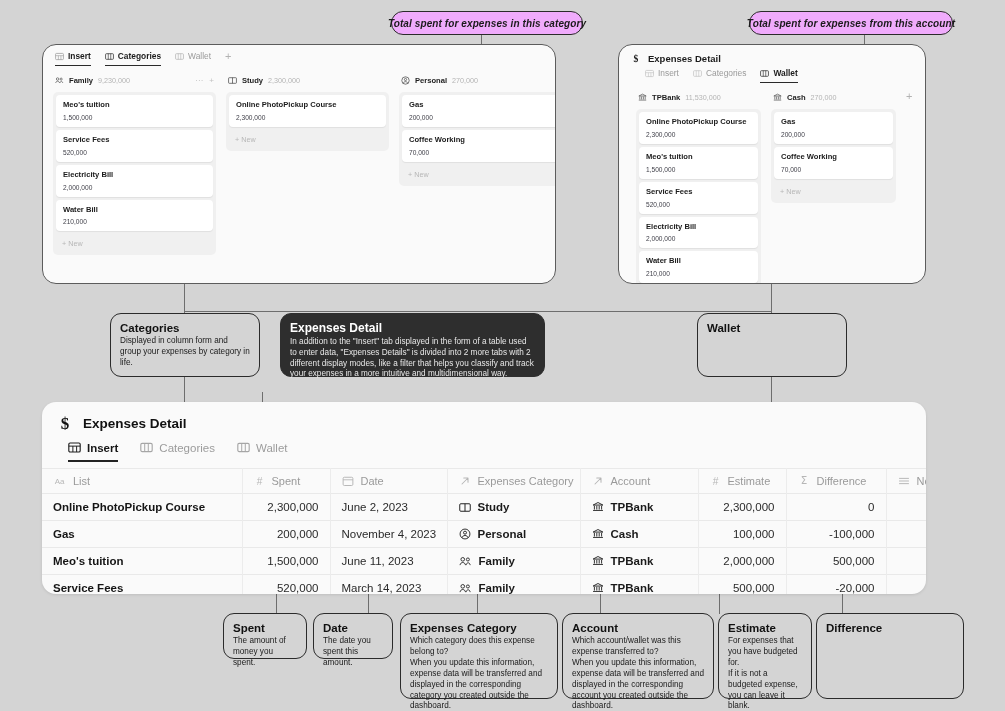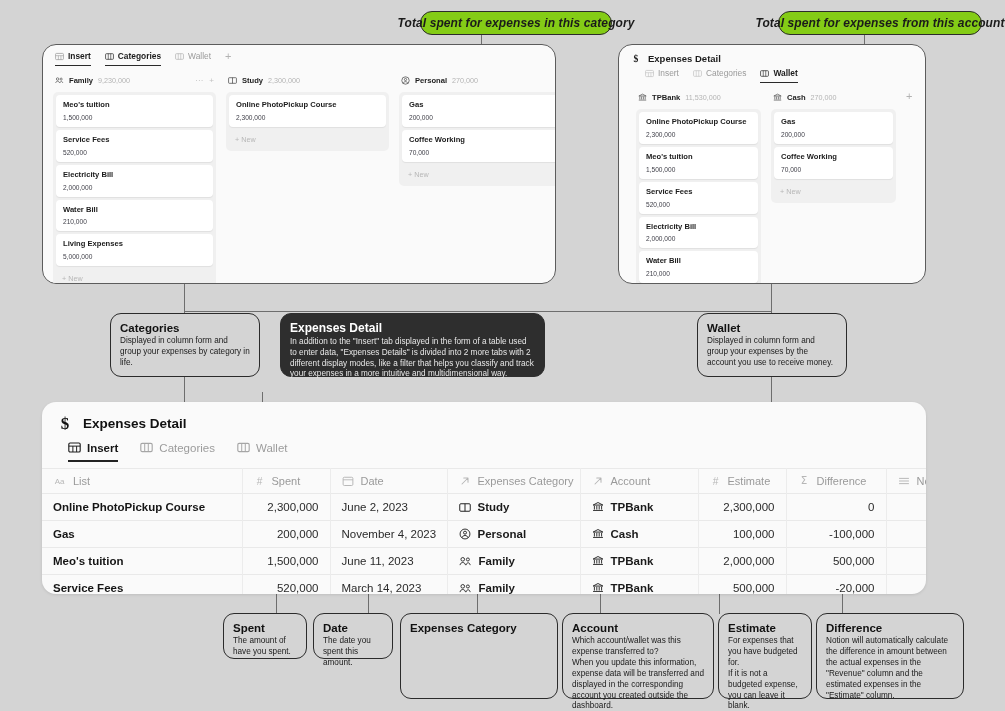--- a/index.html
+++ b/index.html
@@ -12,24 +12,24 @@
   .canvas{position:absolute;inset:0;}
 
   
   .ln{position:absolute;background:#6e6e6e;}
   .lnv{width:1px;}
   .lnh{height:1px;}
 
   
   .pill{
     position:absolute;border:1.4px solid #2b2b2b;border-radius:999px;
-    background:#84cc16;color:#1b1b1b;font-style:italic;font-weight:600;
-    font-size:12px;letter-spacing:.1px;
+    background:#f0abfc;color:#1b1b1b;font-style:italic;font-weight:600;
+    font-size:10px;letter-spacing:.1px;
     display:flex;align-items:center;justify-content:center;
-    padding:0 12px;height:22px;white-space:nowrap;margin-left:29px;
+    padding:0 12px;height:22px;white-space:nowrap;
   }
   .note{
     position:absolute;border:1.6px solid #2b2b2b;border-radius:11px;
     background:#d4d4d4;color:#111;padding:7px 9px 8px 9px;box-sizing:border-box;
   }
   .note .nt{font-size:11.5px;font-weight:700;line-height:1.25;margin-bottom:1px;}
   .note .nb{font-size:8.2px;font-weight:400;line-height:1.32;color:#1a1a1a;}
   .note.dark{background:#2e2e2e;border-color:#2e2e2e;color:#fff;}
   .note.dark .nb{color:#e8e8e8;}
   .note.dark .nt{color:#fff;font-size:12px;}
@@ -196,24 +196,20 @@
             <div class="card-v">520,000</div>
           </div>
           <div class="card">
             <div class="card-t">Electricity Bill</div>
             <div class="card-v">2,000,000</div>
           </div>
           <div class="card">
             <div class="card-t">Water Bill</div>
             <div class="card-v">210,000</div>
           </div>
-          <div class="card">
-            <div class="card-t">Living Expenses</div>
-            <div class="card-v">5,000,000</div>
-          </div>
           <div class="newrow">+  New</div>
         </div>
       </div>
 
       <div class="col" style="width:163px;">
         <div class="col-head">
           <span class="gi">
               <svg width="9" height="9" viewBox="0 0 16 14">
                 <rect x="1" y="2" width="14" height="10" rx="1.4" fill="none" stroke="#3a3a3a" stroke-width="1.2"></rect>
                 <path d="M8 2v10" stroke="#3a3a3a" stroke-width="1.2"></path>
@@ -369,21 +365,20 @@
     <div class="nb">Displayed in column form and group your expenses by category in life.</div>
   </div>
 
   <div class="note dark" style="left:280px;top:313px;width:265px;height:64px;">
     <div class="nt">Expenses Detail</div>
     <div class="nb">In addition to the "Insert" tab displayed in the form of a table used to enter data, "Expenses Details" is divided into 2 more tabs with 2 different display modes, like a filter that helps you classify and track your expenses in a more intuitive and multidimensional way.</div>
   </div>
 
   <div class="note" style="left:697px;top:313px;width:150px;height:64px;">
     <div class="nt">Wallet</div>
-    <div class="nb">Displayed in column form and group your expenses by the account you use to receive money.</div>
   </div>
 
   <div class="tbl-win" style="left:42px;top:402px;width:884px;height:192px;">
     <div class="tbl-title">
       <span class="gi">
           <svg width="14" height="17" viewBox="0 0 14 18">
             <text x="7" y="15" font-size="18" font-family="Liberation Serif, serif" font-weight="700" text-anchor="middle" fill="#111">$</text>
           </svg>
         </span>
       <span>Expenses Detail</span>
@@ -642,42 +637,43 @@
             <td class="num">-20,000</td>
             <td></td>
           </tr>
         </tbody>
       </table>
     </div>
   </div>
 
   <div class="note" style="left:223px;top:613px;width:84px;height:46px;">
     <div class="nt">Spent</div>
-    <div class="nb">The amount of have you spent.</div>
+    <div class="nb">The amount of money you spent.</div>
   </div>
 
   <div class="note" style="left:313px;top:613px;width:80px;height:46px;">
     <div class="nt">Date</div>
     <div class="nb">The date you spent this amount.</div>
   </div>
 
   <div class="note" style="left:400px;top:613px;width:158px;height:86px;">
     <div class="nt">Expenses Category</div>
+    <div class="nb" style="white-space:pre-line;">Which category does this expense belong to?
+When you update this information, expense data will be transferred and displayed in the corresponding category you created outside the dashboard.</div>
   </div>
 
   <div class="note" style="left:562px;top:613px;width:152px;height:86px;">
     <div class="nt">Account</div>
     <div class="nb" style="white-space:pre-line;">Which account/wallet was this expense transferred to?
 When you update this information, expense data will be transferred and displayed in the corresponding account you created outside the dashboard.</div>
   </div>
 
   <div class="note" style="left:718px;top:613px;width:94px;height:86px;">
     <div class="nt">Estimate</div>
     <div class="nb" style="white-space:pre-line;">For expenses that you have budgeted for.
 If it is not a budgeted expense, you can leave it blank.</div>
   </div>
 
   <div class="note" style="left:816px;top:613px;width:148px;height:86px;">
     <div class="nt">Difference</div>
-    <div class="nb">Notion will automatically calculate the difference in amount between the actual expenses in the "Revenue" column and the estimated expenses in the "Estimate" column.</div>
   </div>
 
 </div>
 
 </body></html>

